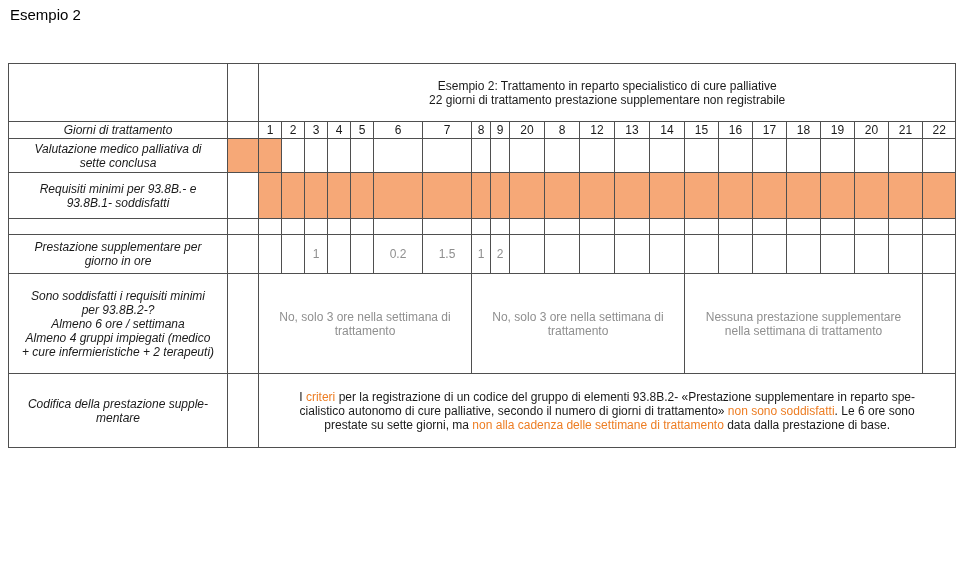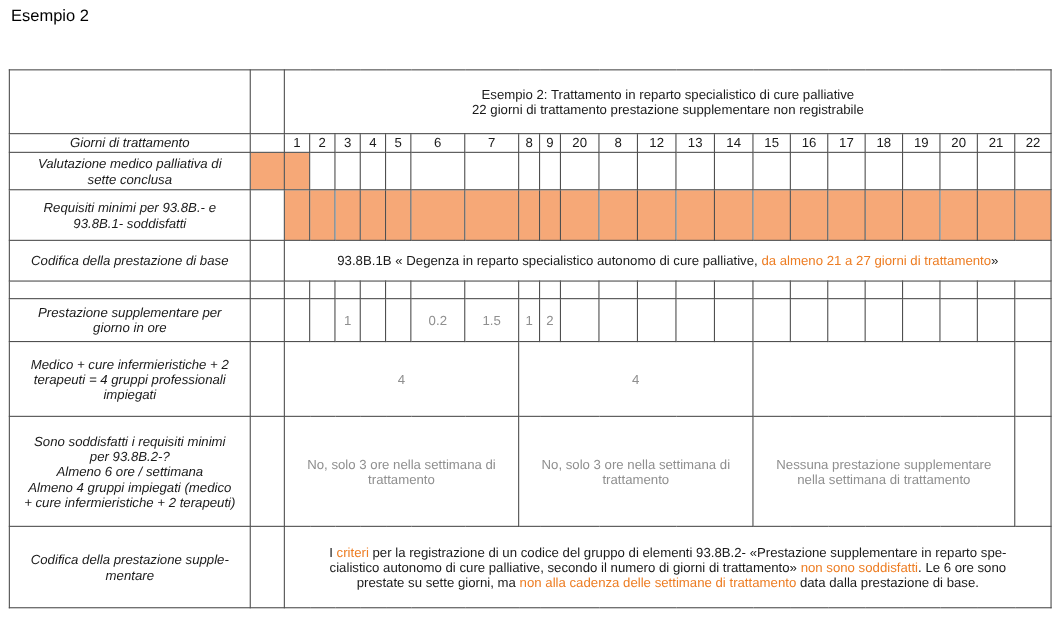--- a/index.html
+++ b/index.html
@@ -141,25 +141,20 @@
         <td class="hl"></td>
         <td class="hl"></td>
         <td class="hl"></td>
         <td class="hl"></td>
         <td class="hl"></td>
         <td class="hl"></td>
         <td class="hl"></td>
         <td class="hl"></td>
         <td class="hl"></td>
       </tr>
-    <tr style="height:37px">
-      <td class="lbl">Codifica della prestazione di base</td>
-      <td></td>
-      <td colspan="22" class="pl c"><span>93.8B.1B « Degenza in reparto specialistico autonomo di cure palliative, </span><span class="accent">da almeno 21 a 27 giorni di trattamento</span><span>»</span></td>
-    </tr>
     <tr style="height:16px" id="r-spacer">
       <td class="lbl"></td>
       <td></td>
     <td></td>
         <td></td>
         <td></td>
         <td></td>
         <td></td>
         <td></td>
         <td></td>
@@ -199,30 +194,20 @@
         <td class="c gray"></td>
         <td class="c gray"></td>
         <td class="c gray"></td>
         <td class="c gray"></td>
         <td class="c gray"></td>
         <td class="c gray"></td>
         <td class="c gray"></td>
         <td class="c gray"></td>
         <td class="c gray"></td>
       </tr>
-    <tr style="height:68px">
-      <td class="lbl">Medico + cure infermieristiche + 2
-terapeuti = 4 gruppi professionali
-impiegati</td>
-      <td></td>
-      <td colspan="7" class="c gray">4</td>
-      <td colspan="7" class="c gray">4</td>
-      <td colspan="7" class="c gray"></td>
-      <td></td>
-    </tr>
     <tr style="height:100px">
       <td class="lbl">Sono soddisfatti i requisiti minimi
 per 93.8B.2-?
 Almeno 6 ore / settimana
 Almeno 4 gruppi impiegati (medico
 + cure infermieristiche + 2 terapeuti)</td>
       <td></td>
       <td colspan="7" class="pl c gray">No, solo 3 ore nella settimana di
 trattamento</td>
       <td colspan="7" class="pl c gray">No, solo 3 ore nella settimana di

